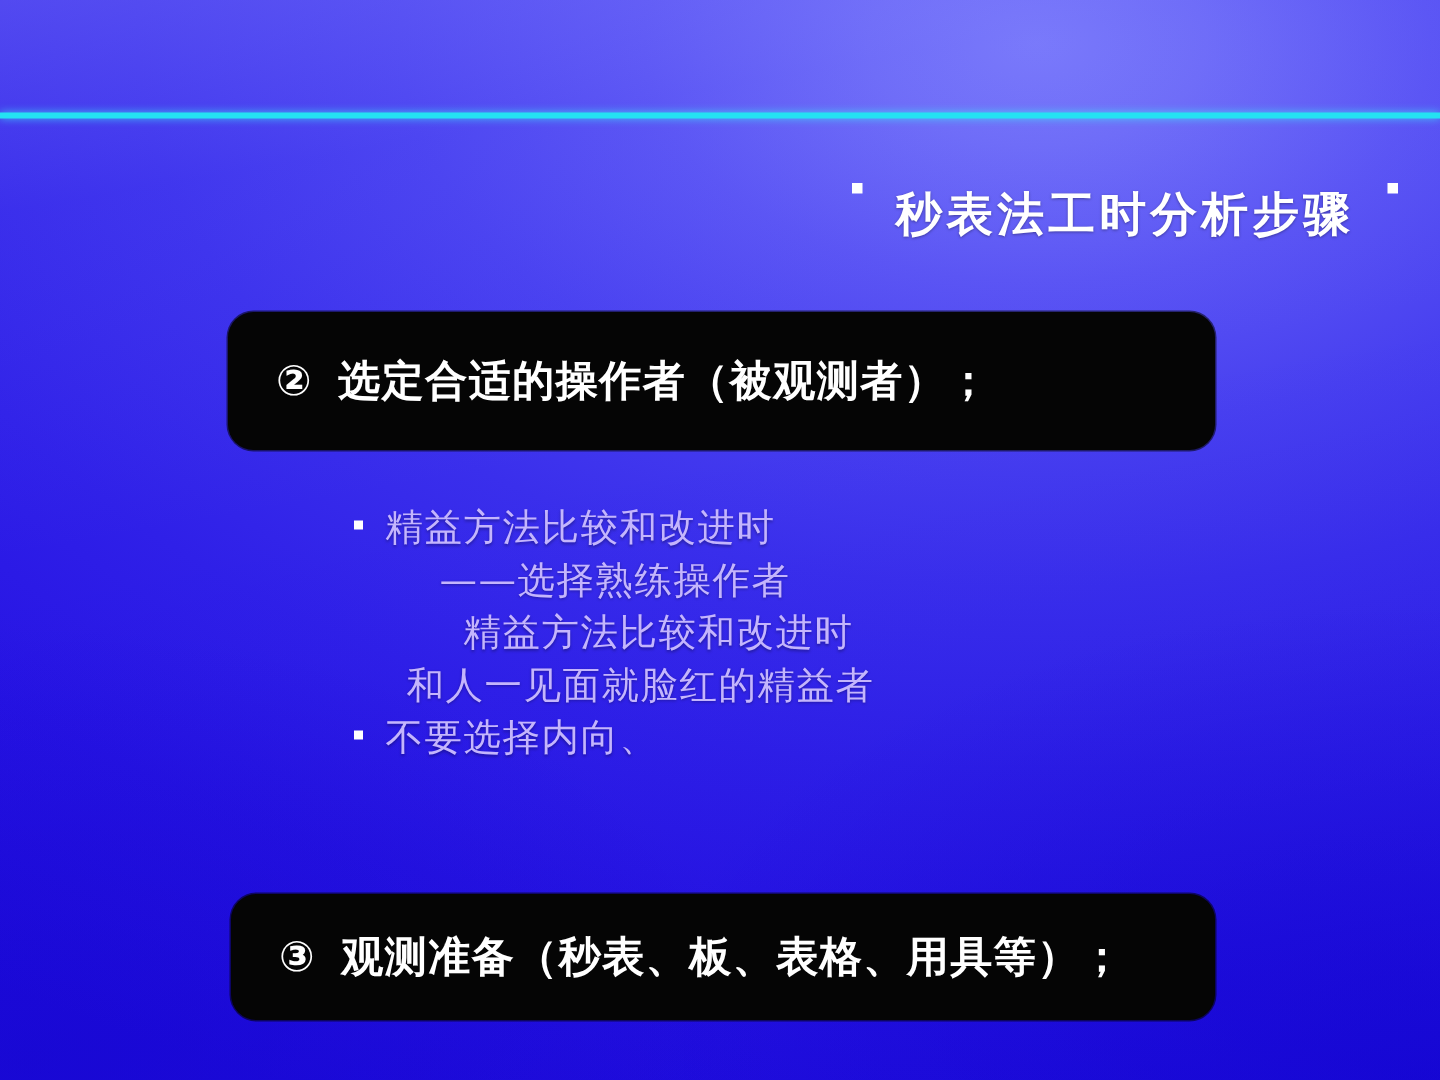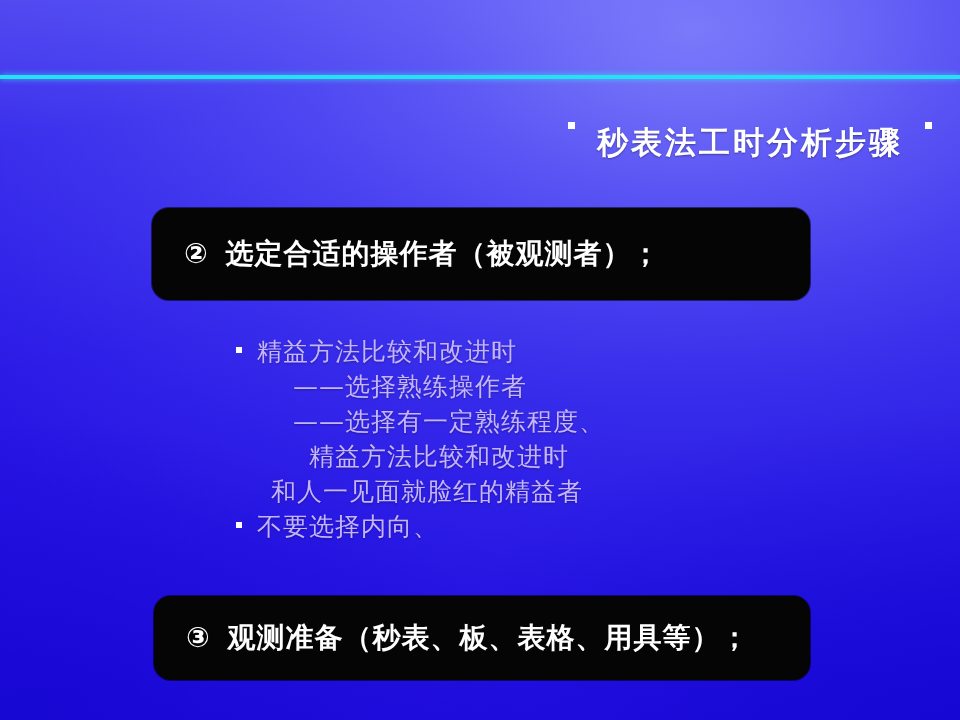--- a/index.html
+++ b/index.html
@@ -182,24 +182,20 @@
 
   <div class="bullets">
     <div class="bline">
       <span class="bullet-sq"></span>
       <span class="btext">精益方法比较和改进时</span>
     </div>
     <div class="bline ind-1">
       <span class="bullet-sq hidden"></span>
       <span class="btext">——选择熟练操作者</span>
     </div>
-    <div class="bline ind-1">
-      <span class="bullet-sq hidden"></span>
-      <span class="btext">——选择有一定熟练程度、</span>
-    </div>
     <div class="bline ind-2">
       <span class="bullet-sq hidden"></span>
       <span class="btext">精益方法比较和改进时</span>
     </div>
     <div class="bline ind-3">
       <span class="bullet-sq hidden"></span>
       <span class="btext">和人一见面就脸红的精益者</span>
     </div>
     <div class="bline">
       <span class="bullet-sq"></span>

